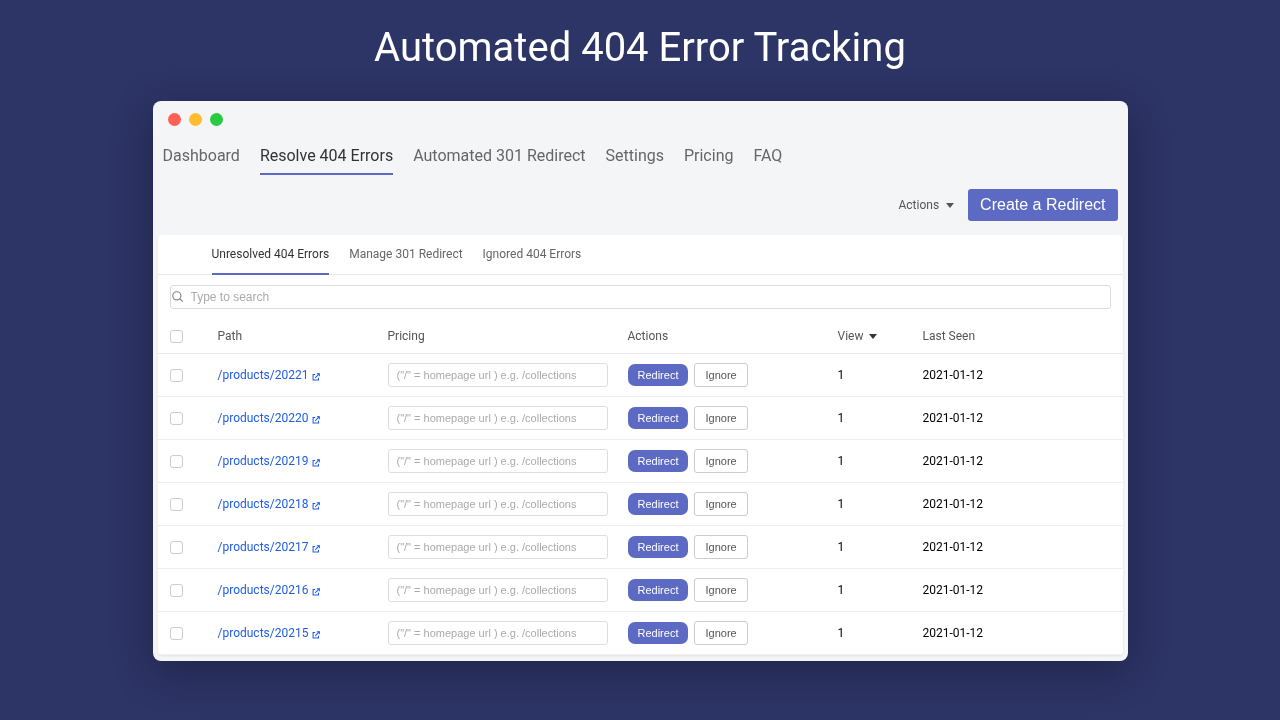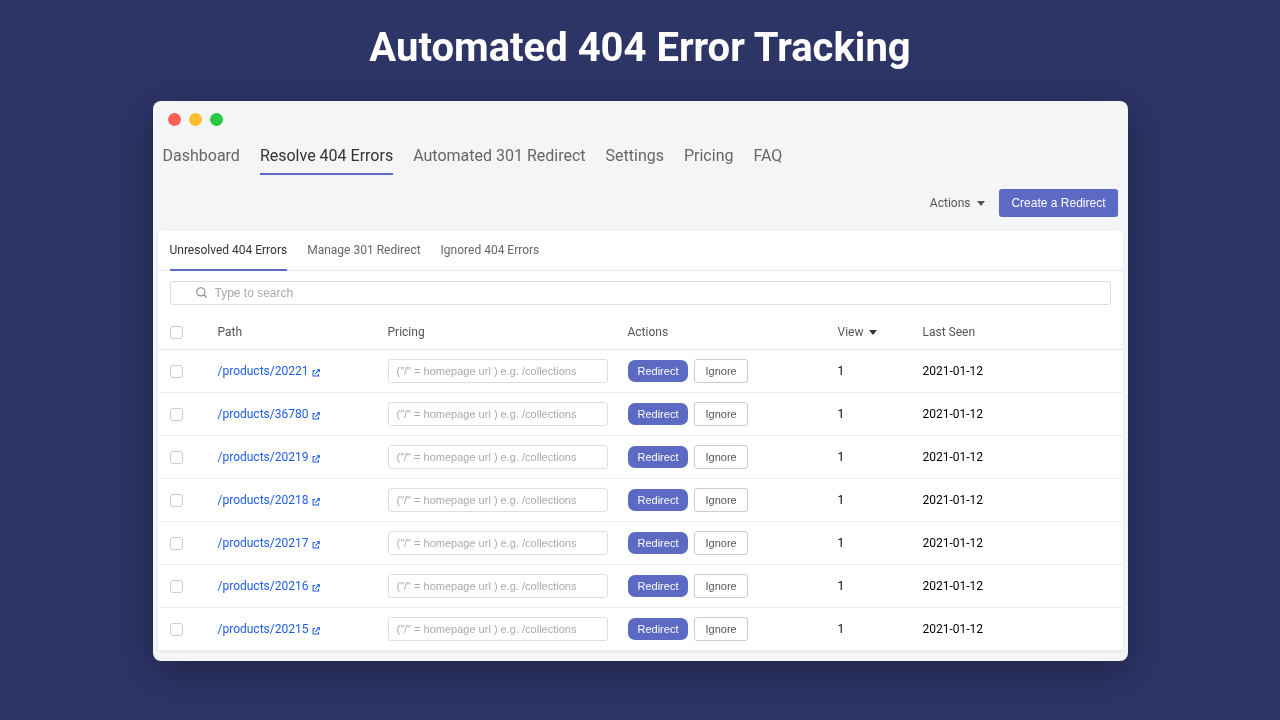--- a/index.html
+++ b/index.html
@@ -1,36 +1,36 @@
 <!DOCTYPE html>
 <html><head>
 <meta charset="utf-8">
 <style>
 * { box-sizing: border-box; margin: 0; padding: 0; }
 body { background: #2d3466; font-family: -apple-system, BlinkMacSystemFont, 'Segoe UI', Roboto, sans-serif; width: 1280px; height: 720px; overflow: hidden; }
-.page-title { color: white; text-align: center; font-size: 40px; font-weight: 700; padding: 24px 0 30px; }
+.page-title { color: white; text-align: center; font-size: 40px; font-weight: 400; padding: 24px 0 30px; }
 .window { background: #f4f5f7; width: 975px; margin: 0 auto; border-radius: 8px; box-shadow: 0 10px 40px rgba(0,0,0,0.3); overflow: hidden; height: 560px; }
 .titlebar { padding: 12px 15px; display: flex; gap: 8px; }
 .tb-dot { width: 13px; height: 13px; border-radius: 50%; }
 .tb-red { background: #ff5f57; }
 .tb-yellow { background: #ffbd2e; }
 .tb-green { background: #28ca42; }
 .nav { display: flex; gap: 20px; padding: 0 10px; font-size: 16px; }
 .nav-item { padding: 8px 0; color: #666; cursor: pointer; border-bottom: 2px solid transparent; }
 .nav-item.active { color: #333; border-bottom-color: #5c6ac4; }
 .toolbar { display: flex; justify-content: flex-end; align-items: center; gap: 14px; padding: 14px 10px; }
 .actions-dd { font-size: 12px; color: #555; cursor: pointer; }
 .caret { display: inline-block; width: 0; height: 0; border-left: 4px solid transparent; border-right: 4px solid transparent; border-top: 5px solid #555; margin-left: 4px; vertical-align: middle; }
-.btn-primary { background: #5c6ac4; color: white; border: none; padding: 7px 12px; border-radius: 3px; font-size: 12px; cursor: pointer; }
+.btn-primary { background: #5c6ac4; color: white; border: none; padding: 7px 12px; border-radius: 3px; font-size: 16px; cursor: pointer; }
 .card { background: white; margin: 0 5px; border-radius: 4px; box-shadow: 0 1px 3px rgba(0,0,0,0.08); }
 .subtabs { display: flex; gap: 20px; padding: 0 12px; border-bottom: 1px solid #e8e8e8; font-size: 12px; }
 .subtab { padding: 12px 0; color: #666; cursor: pointer; border-bottom: 2px solid transparent; margin-bottom: -1px; }
-.subtab.active { color: #333; border-bottom-color: #5c6ac4; }
+.subtab.active { color: #333; border-bottom-color: #5c6ac4; margin-left: 42px; }
 .search-wrap { padding: 10px 12px; }
-.search-box { display: flex; align-items: center; border: 1px solid #ddd; border-radius: 3px; padding: 4px 24px; }
+.search-box { display: flex; align-items: center; border: 1px solid #ddd; border-radius: 3px; padding: 4px 0; }
 .search-icon { width: 14px; height: 14px; margin-right: 6px; }
 .search-input { border: none; outline: none; font-size: 12px; flex: 1; color: #555; }
 .search-input::placeholder { color: #aaa; }
 .table-head { display: flex; align-items: center; padding: 10px 12px; font-size: 12px; color: #555; border-bottom: 1px solid #e8e8e8; }
 .col-cb { width: 48px; display: flex; align-items: center; }
 .col-path { width: 170px; }
 .col-target { width: 240px; }
 .col-actions { width: 210px; }
 .col-view { width: 85px; }
 .col-last { width: 100px; }
@@ -116,21 +116,21 @@
               </svg></span></div>
           <div class="col-target"><input class="target-input" placeholder="(&quot;/&quot; = homepage url ) e.g. /collections" style=""></div>
           <div class="col-actions"><button class="btn-redirect">Redirect</button><button class="btn-ignore">Ignore</button></div>
           <div class="col-view">1</div>
           <div class="col-last">2021-01-12</div>
         </div>
         <div class="table-row">
           <div class="col-cb">
             <div class="cb"></div>
           </div>
-          <div class="col-path"><span class="path-link">/products/36780</span><span class="ext-icon"><svg viewBox="0 0 24 24" fill="none" stroke="#1f5de5" stroke-width="2.5">
+          <div class="col-path"><span class="path-link">/products/20220</span><span class="ext-icon"><svg viewBox="0 0 24 24" fill="none" stroke="#1f5de5" stroke-width="2.5">
                 <path d="M14 4h6v6"></path>
                 <path d="M20 4L10 14"></path>
                 <path d="M18 14v5H5V6h5"></path>
               </svg></span></div>
           <div class="col-target"><input class="target-input" placeholder="(&quot;/&quot; = homepage url ) e.g. /collections" style=""></div>
           <div class="col-actions"><button class="btn-redirect">Redirect</button><button class="btn-ignore">Ignore</button></div>
           <div class="col-view">1</div>
           <div class="col-last">2021-01-12</div>
         </div>
         <div class="table-row">

